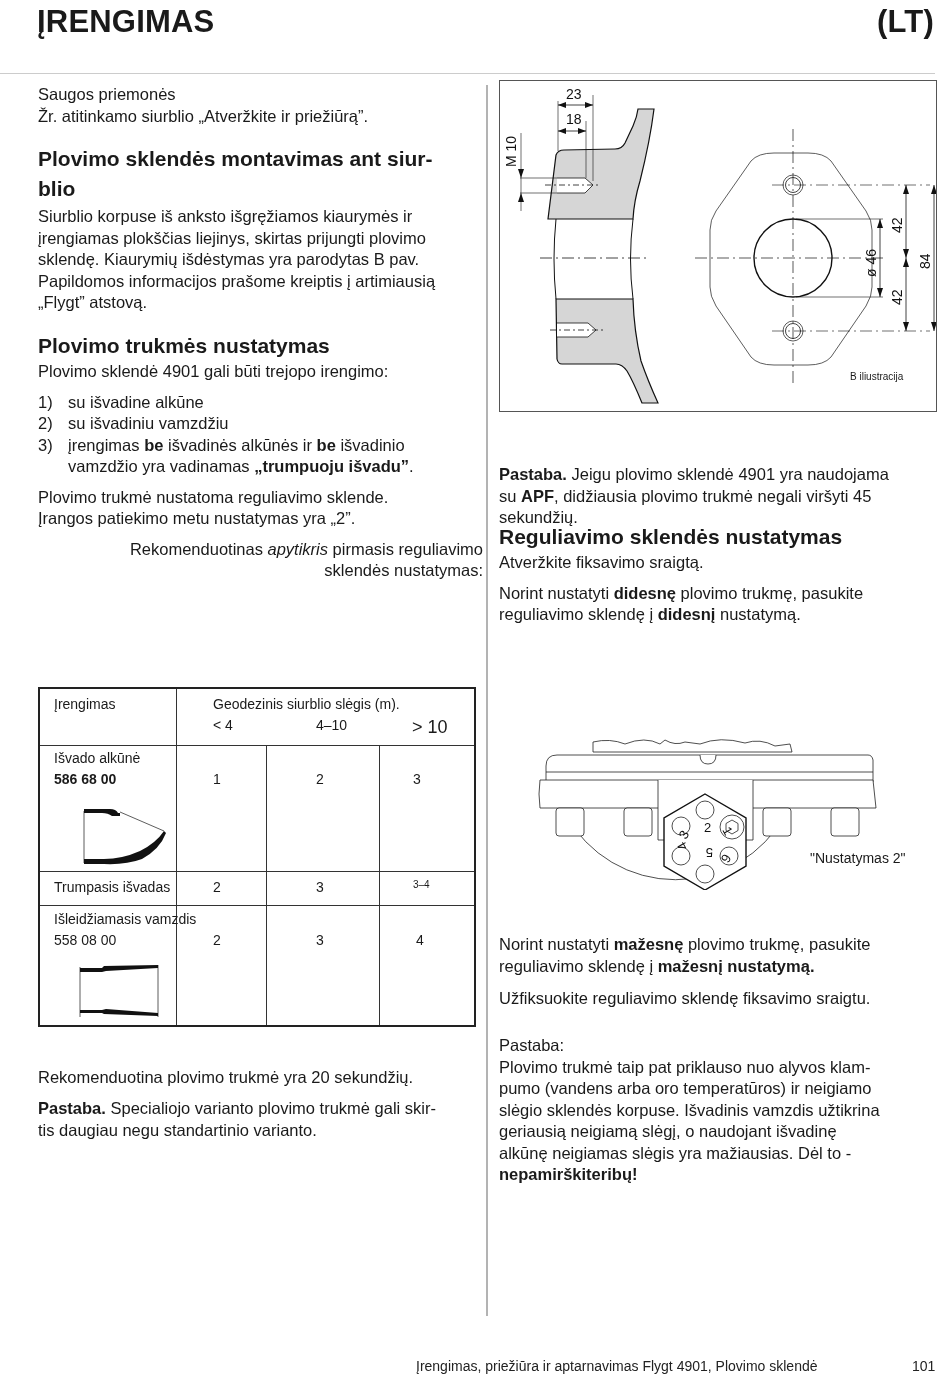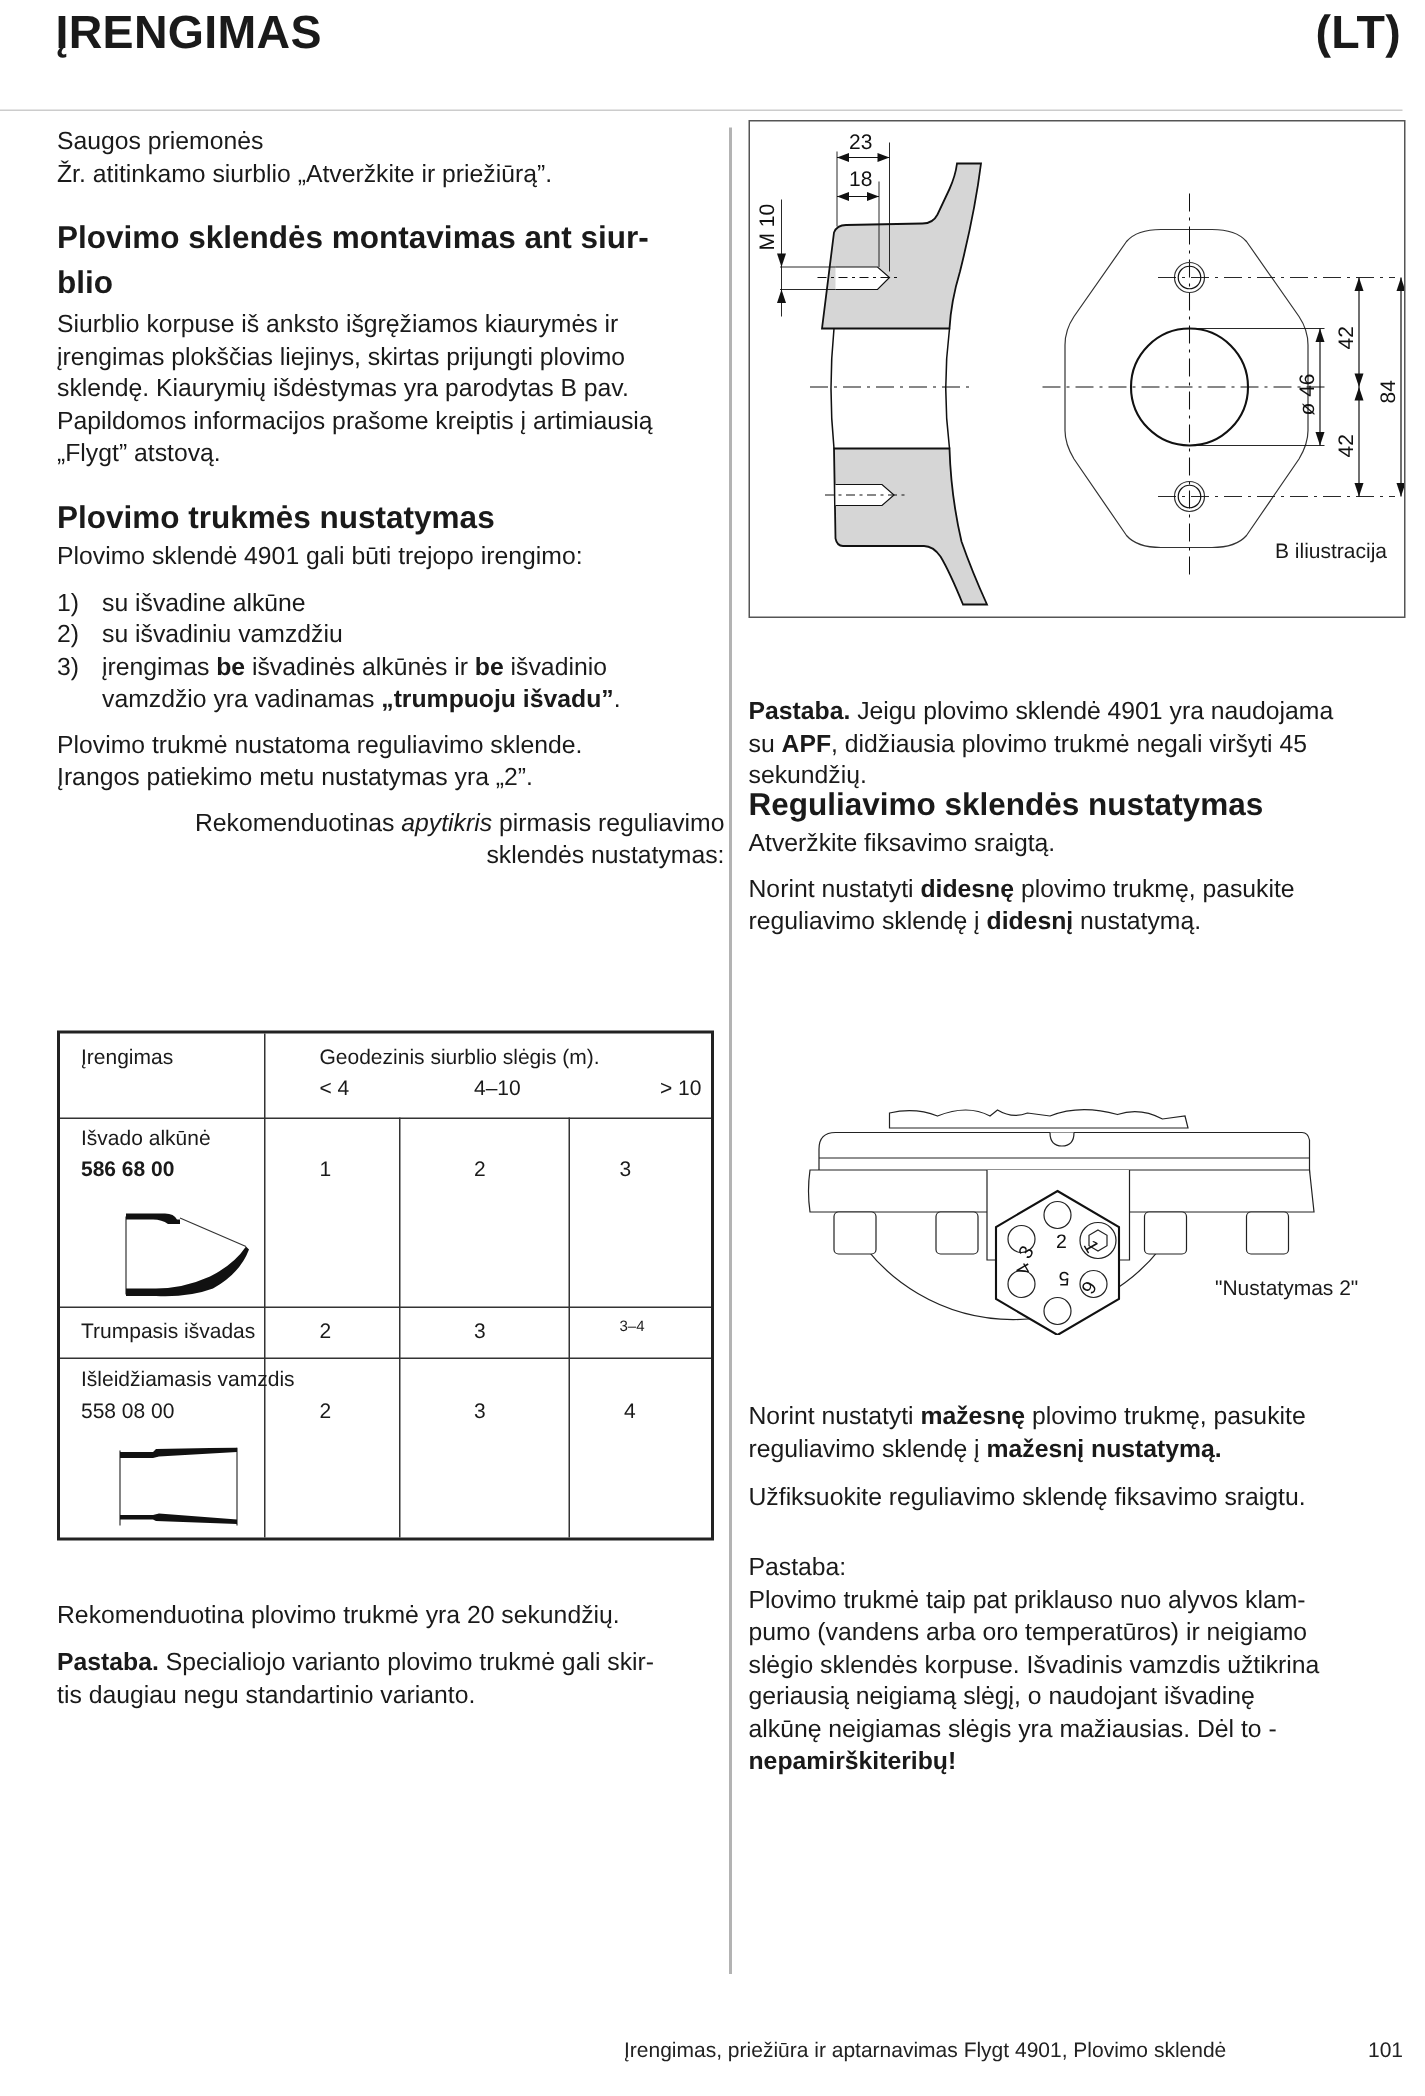--- a/index.html
+++ b/index.html
@@ -32,21 +32,21 @@
   <div>Žr. atitinkamo siurblio „Atveržkite ir priežiūrą”.</div>
 </div>
 
 <div class="abs" style="left:38px; top:144px; width:445px;">
   <div class="h2">
     <div>Plovimo sklendės montavimas ant siur-</div>
     <div>blio</div>
   </div>
   <div class="p" style="margin-top:2px;">
     <div>Siurblio korpuse iš anksto išgręžiamos kiaurymės ir</div>
-    <div>įrengimas plokščias liejinys, skirtas prijungti plovimo</div>
+    <div>įrengiamas plokščias liejinys, skirtas prijungti plovimo</div>
     <div>sklendę. Kiaurymių išdėstymas yra parodytas B pav.</div>
     <div>Papildomos informacijos prašome kreiptis į artimiausią</div>
     <div>„Flygt” atstovą.</div>
   </div>
 </div>
 
 <div class="abs" style="left:38px; top:331px; width:445px;">
   <div class="h2">Plovimo trukmės nustatymas</div>
   <div class="p">Plovimo sklendė 4901 gali būti trejopo irengimo:</div>
   <ol class="steps p" style="margin-top:9px;">
@@ -71,21 +71,21 @@
   <div class="abs" style="left:339px; top:56px; width:1px; height:280px; background:#333;"></div>
 
   <div class="abs" style="left:0; top:56px; width:434px; height:1px; background:#333;"></div>
   <div class="abs" style="left:0; top:182px; width:434px; height:1px; background:#333;"></div>
   <div class="abs" style="left:0; top:216px; width:434px; height:1px; background:#333;"></div>
 
   <div class="abs" style="left:14px; top:7px; font-size:14px;">Įrengimas</div>
   <div class="abs" style="left:173px; top:7px; font-size:14px;">Geodezinis siurblio slėgis (m).</div>
   <div class="abs" style="left:173px; top:28px; font-size:14px;">&lt; 4</div>
   <div class="abs" style="left:276px; top:28px; font-size:14px;">4–10</div>
-  <div class="abs" style="left:372px; top:28px; font-size:14px;margin-left:28px;">&gt; 10</div>
+  <div class="abs" style="left:372px; top:28px; font-size:18px;">&gt; 10</div>
 
   <div class="abs" style="left:14px; top:61px; font-size:14px;text-align:center;">Išvado alkūnė</div>
   <div class="abs" style="left:14px; top:82px; font-size:14px;font-weight:bold;">586 68 00</div>
   <div class="abs" style="left:173px; top:82px; font-size:14px;">1</div>
   <div class="abs" style="left:276px; top:82px; font-size:14px;">2</div>
   <div class="abs" style="left:373px; top:82px; font-size:14px;">3</div>
   <svg class="abs" style="left:42px; top:118px;" width="90" height="60" viewBox="0 0 90 60">
     <line x1="2" y1="4" x2="2" y="56" y2="56" stroke="#333" stroke-width="0.8"></line>
     <path d="M2,2 L28,2 Q34,2 36,6 L38,6 L38,9 L30,9 Q26,6 20,6 L2,6 Z" fill="#111"></path>
     <line x1="38" y1="5" x2="82" y2="24" stroke="#333" stroke-width="0.8"></line>
@@ -173,21 +173,21 @@
     <polygon points="406,177 403,186 409,186" fill="#111"></polygon>
       <polygon points="406,250 403,241 409,241" fill="#111"></polygon>
     <text font-size="14" fill="#111" transform="translate(402,152) rotate(-90)">42</text>
     <text font-size="14" fill="#111" transform="translate(402,224) rotate(-90)">42</text>
 
     <line x1="434" y1="104" x2="434" y2="250" stroke="#111" stroke-width="0.8"></line>
     <polygon points="434,104 431,113 437,113" fill="#111"></polygon>
       <polygon points="434,250 431,241 437,241" fill="#111"></polygon>
     <text font-size="14" fill="#111" transform="translate(430,188) rotate(-90)">84</text>
   </svg>
-  <div class="abs" style="left:350px; top:278px; font-size:14px;">B iliustracija</div>
+  <div class="abs" style="left:350px; top:290px; font-size:10px;">B iliustracija</div>
 </div>
 
 <div class="abs p" style="left:499px; top:441px; width:440px;margin-top:23px;">
   <div><b>Pastaba.</b><span> Jeigu plovimo sklendė 4901 yra naudojama</span></div>
   <div><span>su </span><b>APF</b><span>, didžiausia plovimo trukmė negali viršyti 45</span></div>
   <div>sekundžių.</div>
 </div>
 
 <div class="abs" style="left:499px; top:522px; width:440px;">
   <div class="h2">Reguliavimo sklendės nustatymas</div>

